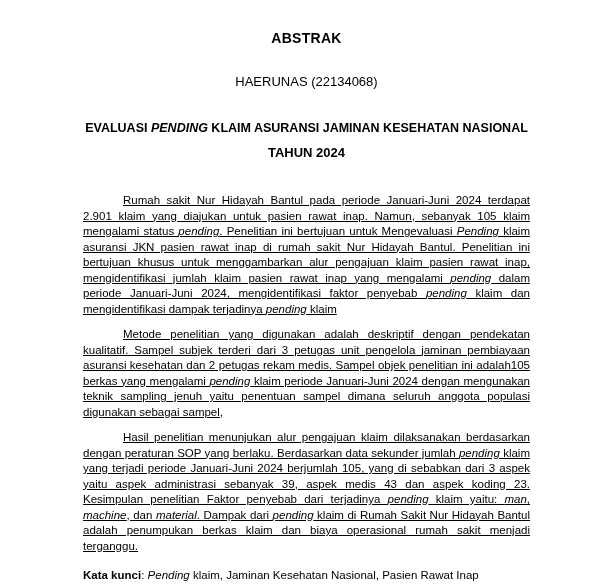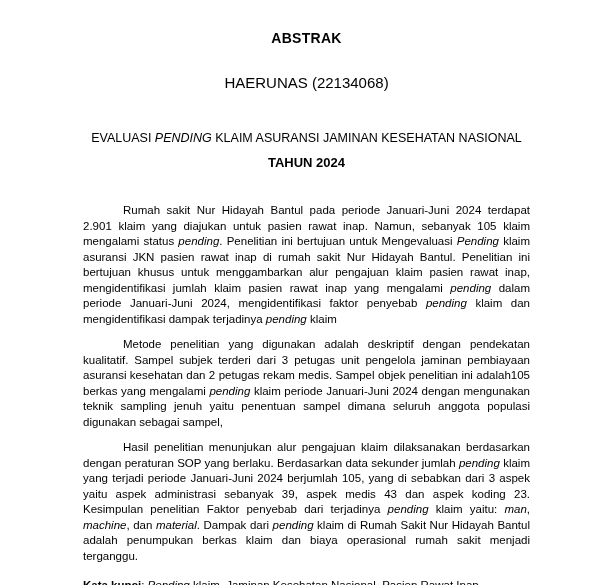--- a/index.html
+++ b/index.html
@@ -20,45 +20,46 @@
   }
   .doc-heading {
     text-align: center;
     font-weight: bold;
     font-size: 14px;
     letter-spacing: 0.3px;
     margin: 0 0 28px 0;
   }
   .doc-author {
     text-align: center;
-    font-size: 15px;
-    margin: 0 0 39px 0;
+    font-size: 13px;
+    margin: 0 0 31px 0;
   }
   .doc-title {
     text-align: center;
-    font-weight: normal;
+    font-weight: bold;
     font-size: 12.5px;
     line-height: 16px;
     margin: 0 -12px;
   }
   .doc-year {
     text-align: center;
     font-weight: bold;
     font-size: 13px;
     margin: 9px 0 0 0;
   }
   .doc-body {
     margin-top: 33px;
   }
   .para {
     font-size: 11.5px;
     line-height: 15.5px;
     text-align: justify;
     text-indent: 40px;
     margin: 0 0 10px 0;
+    text-decoration: underline;
   }
   .keywords {
     font-size: 11.5px;
     line-height: 15.5px;
     text-align: left;
     margin-top: 14px;
   }
 </style>
 </head>
 <body>

